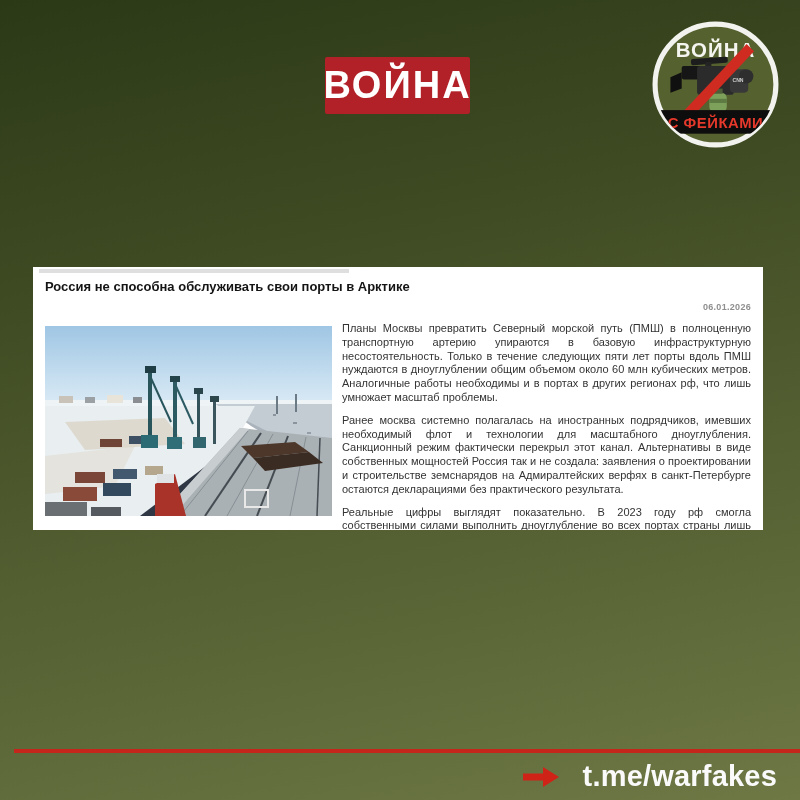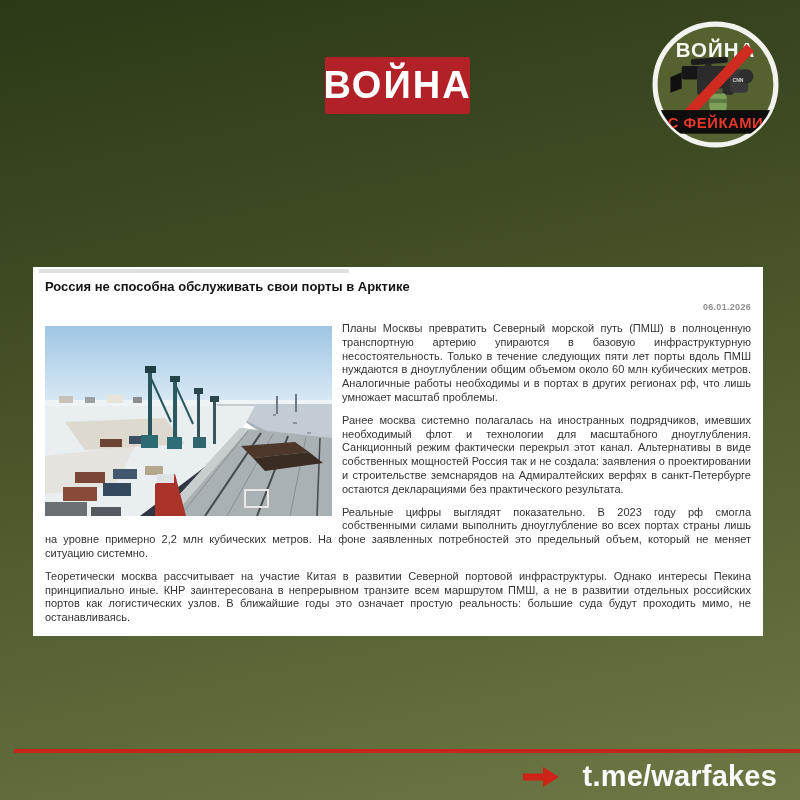--- a/index.html
+++ b/index.html
@@ -8,21 +8,21 @@
     background:linear-gradient(168deg,#2b3917 0%,#3e4a22 30%,#4f5a2e 55%,#6d7845 100%);
     font-family:"Liberation Sans",sans-serif;
   }
   .fake-badge{
     position:absolute;left:325px;top:57px;width:145px;height:57px;
     background:#b22028;color:#fff;font-weight:bold;font-size:38px;letter-spacing:2px;
     display:flex;align-items:center;justify-content:center;border-radius:2px;
   }
   .logo{position:absolute;left:652px;top:21px;width:127px;height:127px;}
   .card{
-    position:absolute;left:33px;top:267px;width:730px;height:369px;
+    position:absolute;left:33px;top:267px;width:730px;height:263px;
     background:#ffffff;box-sizing:border-box;padding:10px 12px 8px 12px;overflow:hidden;
   }
   .card-artifact{position:absolute;left:6px;top:2px;width:310px;height:4px;background:#d2d2d2;opacity:.7;}
   .card h1{margin:2px 0 0 0;font-size:13px;line-height:16px;color:#141414;font-weight:bold;}
   .card .date{margin:7px 0 10px 0;font-size:9px;color:#8f8f8f;font-weight:bold;letter-spacing:.3px;text-align:right;}
   .photo{float:left;width:287px;height:190px;margin:4px 10px 6px 0;display:block;}
   .card p{margin:0 0 9px 0;font-size:11px;line-height:13.8px;color:#333;text-align:justify;}
   .footer-line{position:absolute;left:14px;top:749px;width:786px;height:4px;background:#c5261b;}
   .footer{position:absolute;right:23px;top:760px;display:flex;align-items:center;gap:24px;}
   .footer .link{color:#fafafa;font-size:29px;font-weight:bold;letter-spacing:.2px;}

